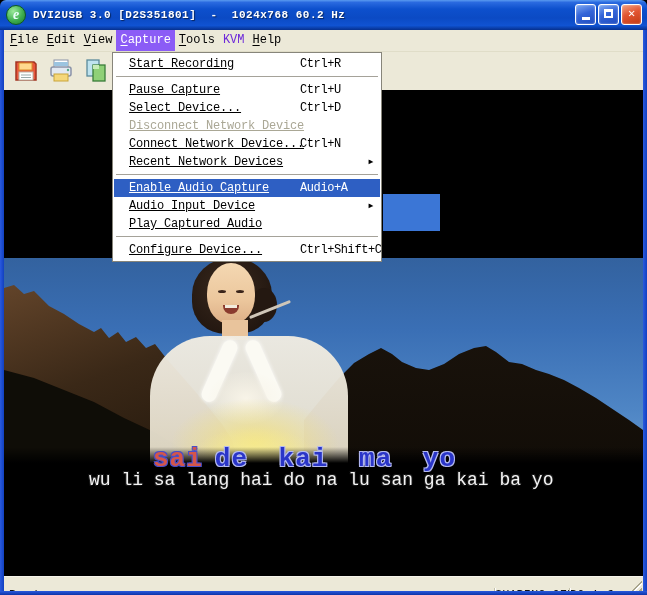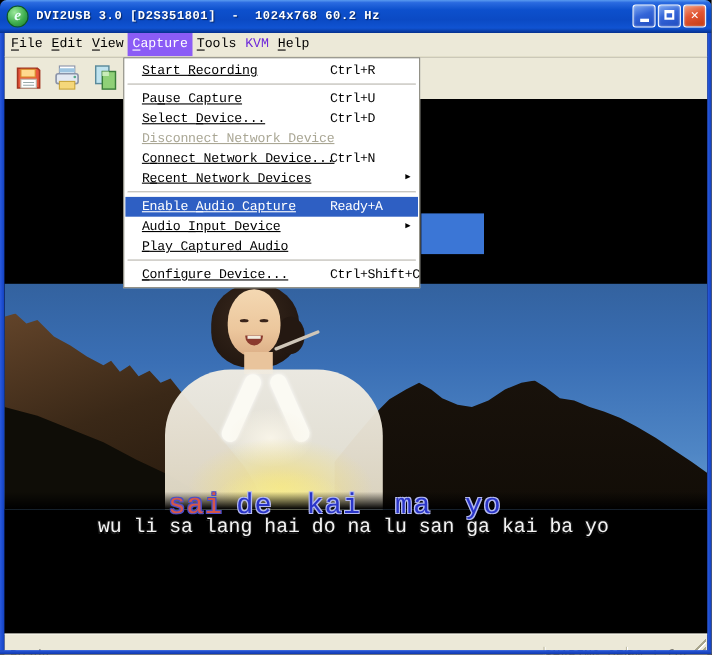--- a/index.html
+++ b/index.html
@@ -86,21 +86,21 @@
   .ruffle.l { left:62px; top:2px; transform:rotate(24deg); }
   .ruffle.r { left:106px; top:2px; transform:rotate(-24deg); }
   .chest { position:absolute; left:58px; top:36px; width:76px; height:52px;
     background:radial-gradient(ellipse at center,#f8f4e8 0%,rgba(248,244,232,0) 75%); border-radius:50%; }
   .glow1 { position:absolute; left:20px; top:62px; width:170px; height:92px;
     background:radial-gradient(ellipse at center,rgba(244,226,122,.9) 0%,rgba(244,226,122,0) 70%); }
   .glow2 { position:absolute; left:42px; top:92px; width:125px; height:60px;
     background:radial-gradient(ellipse at center,rgba(247,238,150,.95) 0%,rgba(247,238,150,0) 72%); }
 
   
-  .k1 { position:absolute; left:149px; top:356px; font-size:26px; font-weight:normal;
+  .k1 { position:absolute; left:149px; top:356px; font-size:26px; font-weight:bold;
     letter-spacing:1px; word-spacing:14px; white-space:pre; line-height:1; }
   .k1 .sung { color:#d4564a;
     text-shadow:-1px -1px 0 #4a4ec8,1px -1px 0 #4a4ec8,-1px 1px 0 #4a4ec8,1px 1px 0 #4a4ec8; }
   .k1 .rest { color:#2a35c8; margin-left:12px;
     text-shadow:-1px -1px 0 #b4baf0,1px -1px 0 #b4baf0,-1px 1px 0 #b4baf0,1px 1px 0 #b4baf0; }
   .k2 { position:absolute; left:85px; top:381px; font-size:18px; color:#f4f4f4;
     letter-spacing:0; white-space:pre; line-height:1.1;
     text-shadow:-1px -1px 0 #1a1a1a,1px -1px 0 #1a1a1a,-1px 1px 0 #1a1a1a,2px 2px 1px #000; }
 
   
@@ -222,21 +222,21 @@
 
   <div class="menu-popup" id="menu-popup">
       <div class="mi"><span class="pre">Start </span><u>R</u><span class="post">ecording</span><span class="accel">Ctrl+R</span><span class="arrow"></span></div>
       <div class="msep"></div>
       <div class="mi"><span class="pre">Pa</span><u>u</u><span class="post">se Capture</span><span class="accel">Ctrl+U</span><span class="arrow"></span></div>
       <div class="mi"><span class="pre">Select </span><u>D</u><span class="post">evice...</span><span class="accel">Ctrl+D</span><span class="arrow"></span></div>
       <div class="mi disabled"><span class="pre">Disconnect Network Device</span><u></u><span class="post"></span><span class="accel"></span><span class="arrow"></span></div>
       <div class="mi"><span class="pre">C</span><u>o</u><span class="post">nnect Network Device...</span><span class="accel">Ctrl+N</span><span class="arrow"></span></div>
       <div class="mi"><span class="pre">R</span><u>e</u><span class="post">cent Network Devices</span><span class="accel"></span><span class="arrow">▶</span></div>
       <div class="msep"></div>
-      <div class="mi highlight"><span class="pre">Enable </span><u>A</u><span class="post">udio Capture</span><span class="accel">Ready+A</span><span class="arrow"></span></div>
+      <div class="mi highlight"><span class="pre">Enable </span><u>A</u><span class="post">udio Capture</span><span class="accel">Audio+A</span><span class="arrow"></span></div>
       <div class="mi"><span class="pre">Audio </span><u>I</u><span class="post">nput Device</span><span class="accel"></span><span class="arrow">▶</span></div>
       <div class="mi"><span class="pre"></span><u>P</u><span class="post">lay Captured Audio</span><span class="accel"></span><span class="arrow"></span></div>
       <div class="msep"></div>
       <div class="mi"><span class="pre"></span><u>C</u><span class="post">onfigure Device...</span><span class="accel">Ctrl+Shift+C</span><span class="arrow"></span></div>
     </div>
 
   <div class="statusbar">
     <div class="st-ready">Ready</div>
     <div id="status-cells" style="display:flex">
         <div class="st-cell c0">SHARING OFF</div>

